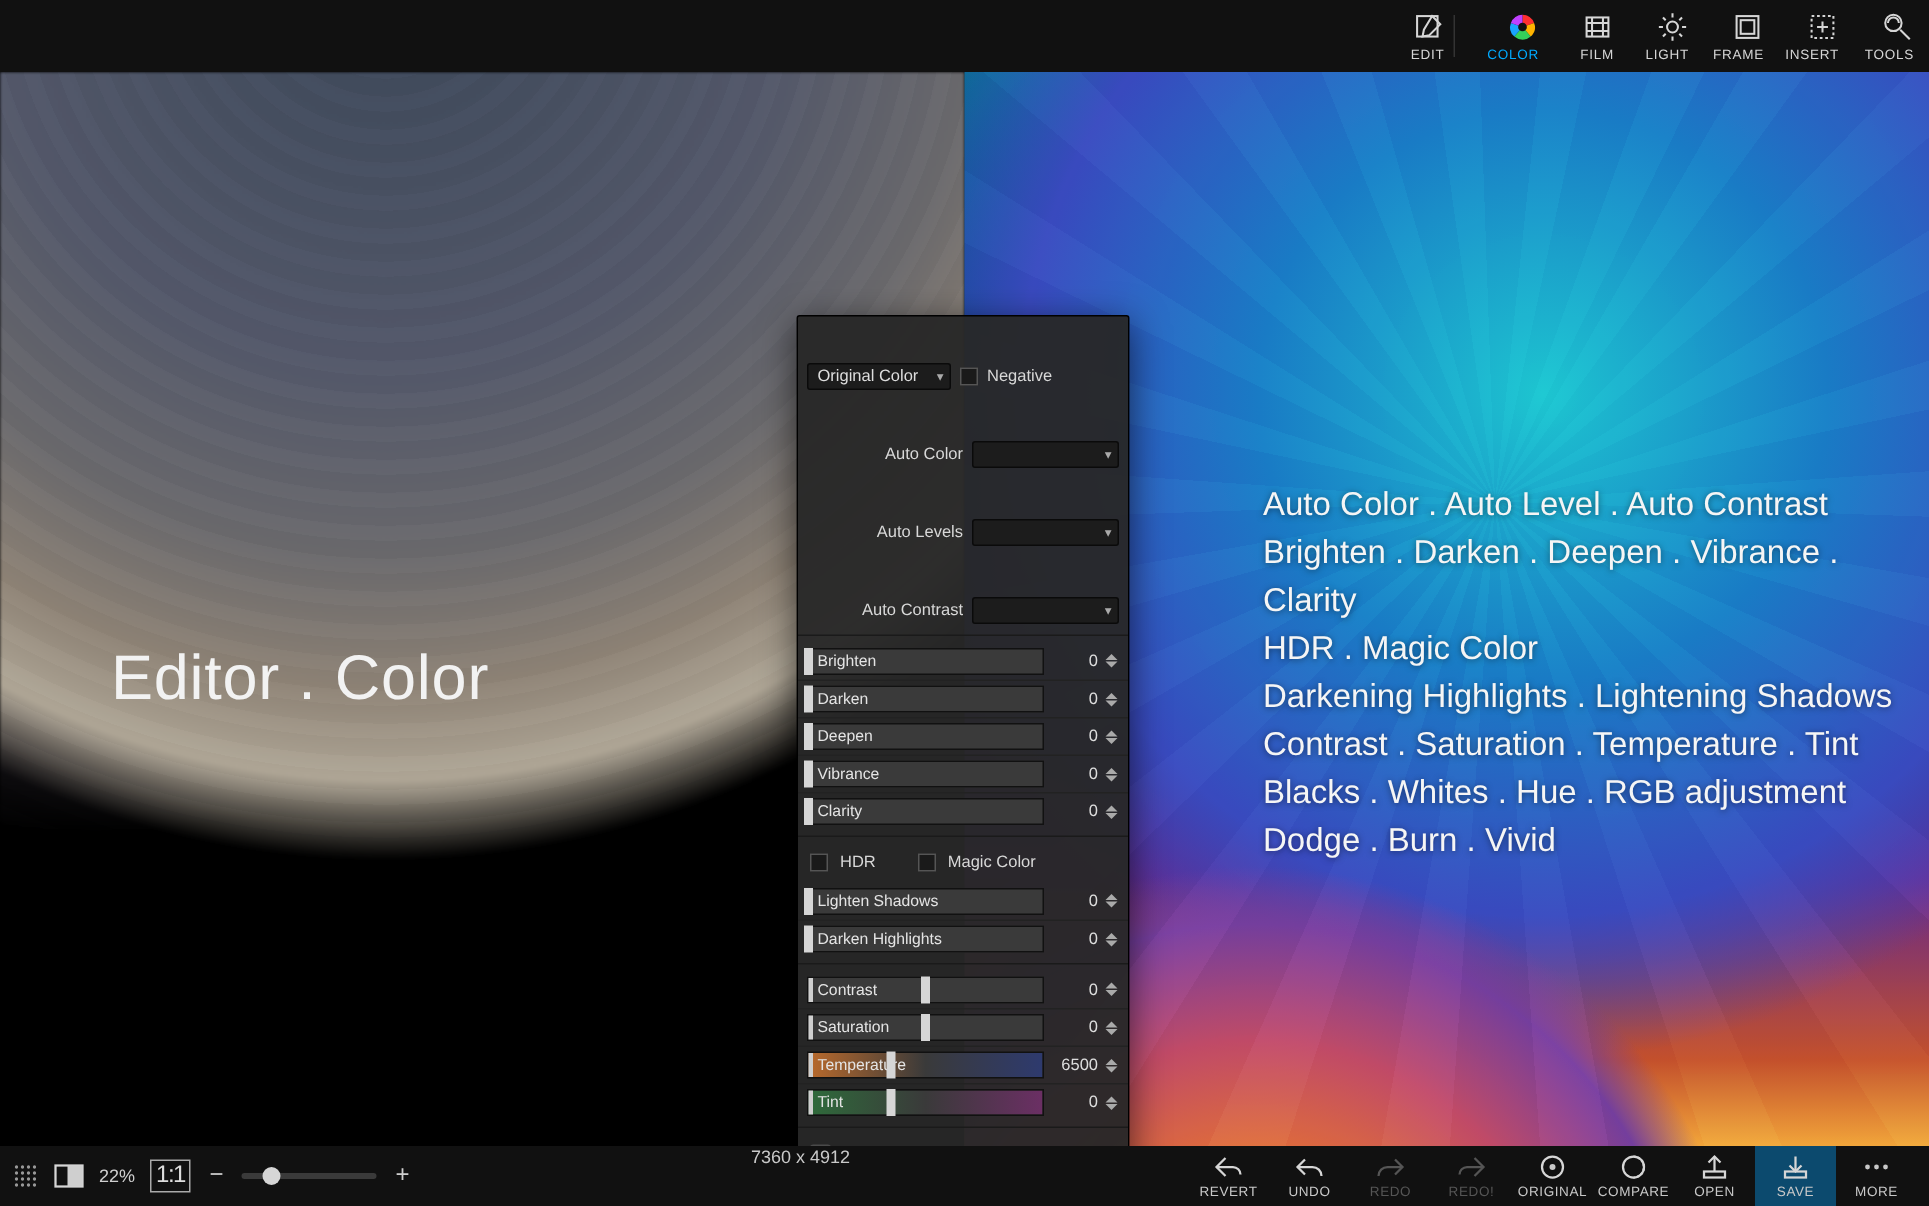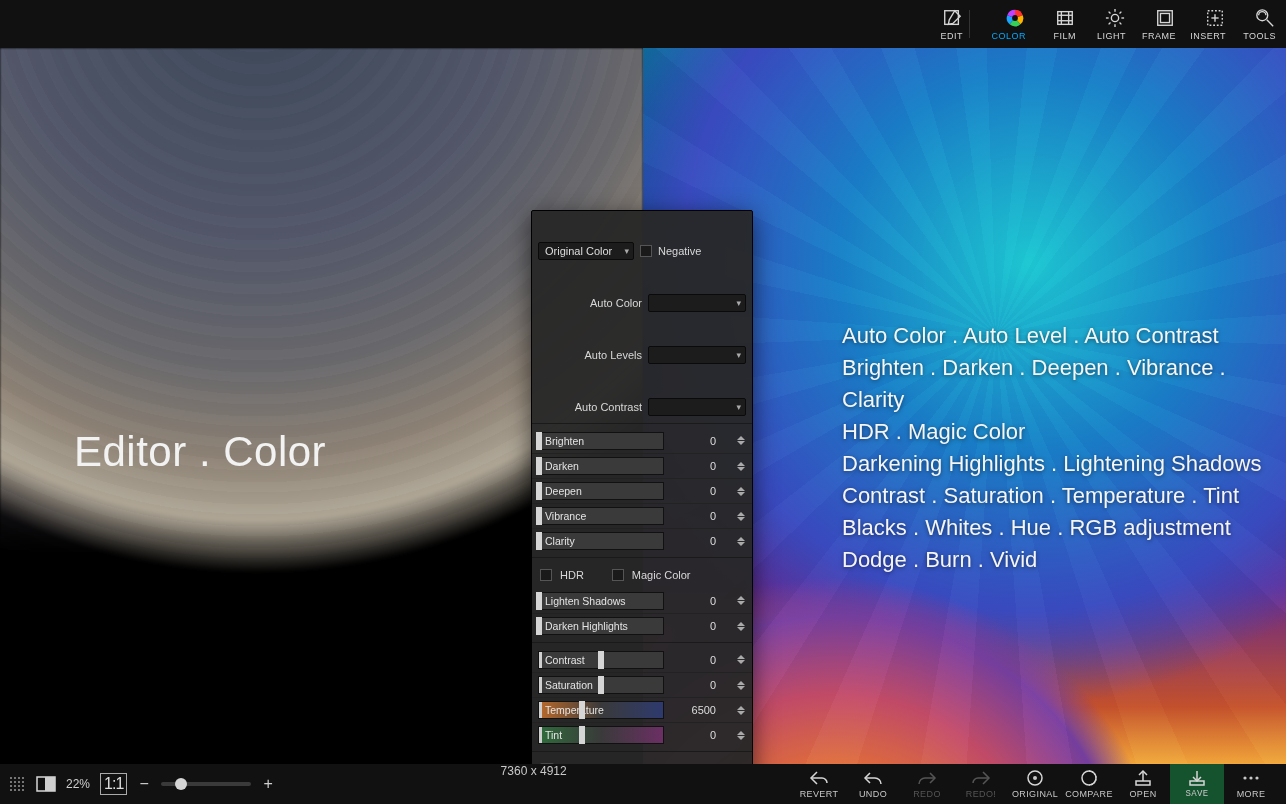--- a/index.html
+++ b/index.html
@@ -103,21 +103,21 @@
   .sel-wrap{ position:relative; display:inline-flex; }
   .sel-wrap::after{
     content:"▾"; position:absolute; right:5px; top:50%; transform:translateY(-50%);
     font-size:9px; color:#aaa; pointer-events:none;
   }
   .chk { width:12px; height:12px; border:1px solid #555; background:#1a1a1a; display:inline-block; }
   .lbl { flex:1; text-align:right; white-space:nowrap; }
   .wide-sel { flex:0 0 98px; }
   .wide-sel .select{ width:98px; }
 
-  .slider-row { display:flex; align-items:center; height:25px; padding:0 6px; gap:20px; }
+  .slider-row { display:flex; align-items:center; height:25px; padding:0 6px; gap:4px; }
   .slider-row + .slider-row { border-top:1px solid #222; }
   .slider {
     flex:1; height:18px; position:relative;
     background:#3a3a3a; border:1px solid #111;
   }
   .slider.orange-blue{
     background: linear-gradient(90deg, #b96a2c 0%, #3a3a3a 50%, #2e3a6e 100%);
   }
   .slider.green-magenta{
     background: linear-gradient(90deg, #2f6b3b 0%, #3a3a3a 50%, #6b2f64 100%);
@@ -159,21 +159,21 @@
     padding:0 8px; z-index:40;
   }
   .bb-left{ display:flex; align-items:center; gap:10px; }
   .bb-center{ flex:1; text-align:center; color:#c9c9c9; font-size:12px; }
   .bb-right{ display:flex; align-items:center; gap:0; }
   .bb-item{
     display:flex; flex-direction:column; align-items:center; justify-content:center;
     width:54px; height:40px; color:#c8c8c8; cursor:pointer;
   }
   .bb-item.disabled{ color:#555; }
-  .bb-item.hl{ background:#14532d;font-family:Liberation Mono, monospace; }
+  .bb-item.hl{ background:#0c4a6e; }
   .bb-item .icon{ height:18px; display:flex; align-items:center; justify-content:center; }
   .bb-label{ font-size:9px; margin-top:2px; letter-spacing:.4px; }
   .zoom-label{ color:#cfcfcf; font-size:12px; }
   .one-to-one{
     border:1px solid #aaa; padding:1px 3px; font-size:16px; color:#ddd; letter-spacing:-1px;
   }
   .zoom-track{
     width:90px; height:4px; background:#3a3a3a; position:relative; border-radius:2px;
   }
   .zoom-thumb{

